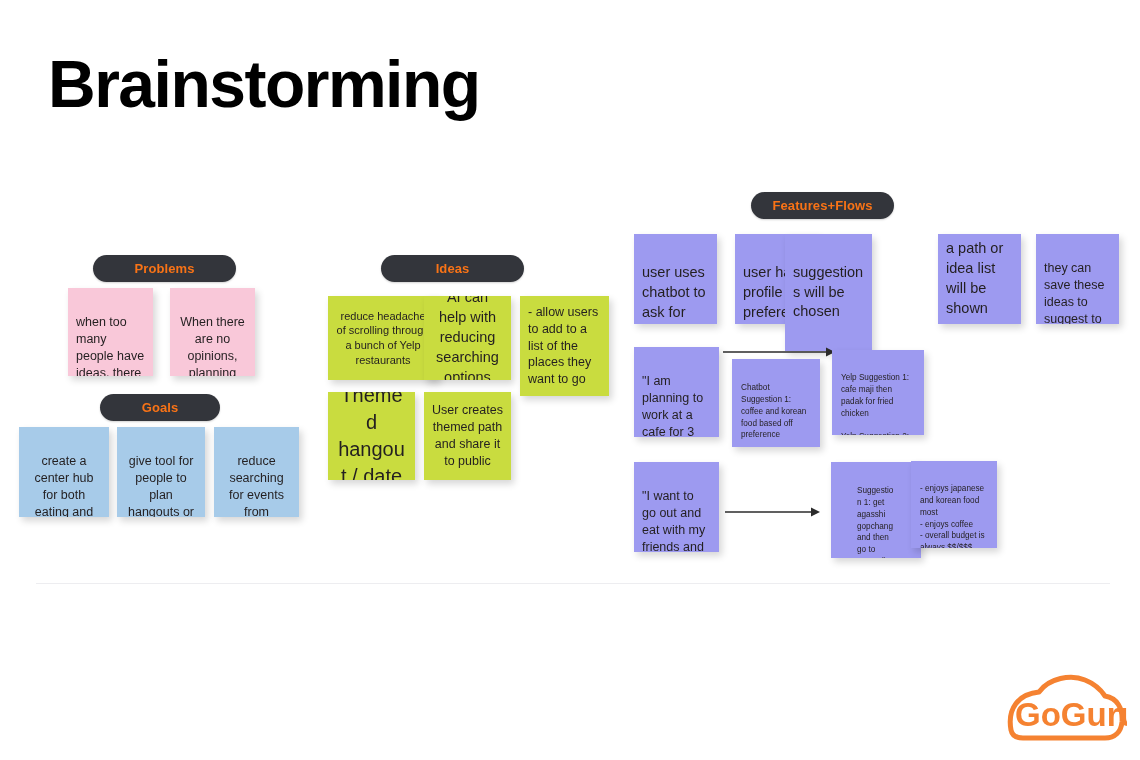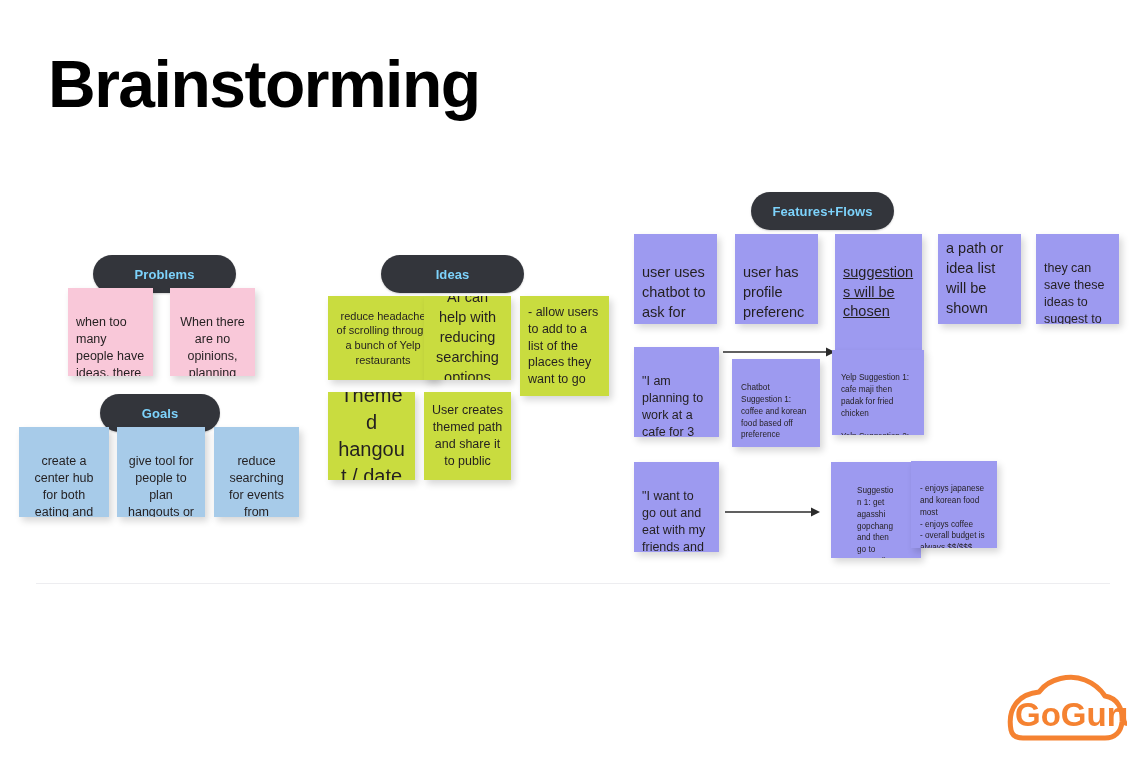--- a/index.html
+++ b/index.html
@@ -26,28 +26,28 @@
     font-weight: bold;
     letter-spacing: -1.5px;
     color: #000000;
     line-height: 1.05;
   }
 
   
   .pill {
     position: absolute;
     background: #33353b;
-    color: #7dd3fc;
+    color: #f97316;
     border-radius: 999px;
     font-size: 13px;
     font-weight: bold;
     display: flex;
     align-items: center;
     justify-content: center;
-    height: 38px;
+    height: 27px;
     letter-spacing: 0.1px;
     box-shadow: 0 1px 2px rgba(0,0,0,0.18);
   }
 
   
   .note {
     position: absolute;
     box-sizing: border-box;
     padding: 9px 8px;
     font-size: 12.5px;
@@ -152,21 +152,21 @@
 <div class="pill" style="left:751px; top:192px; width:143px;">Features+Flows</div>
 
 <div class="note purple l fs-lg" style="left:634px; top:234px; width:83px; height:90px;">
   <span class="txt">user uses chatbot to ask for suggestions</span>
 </div>
 
 <div class="note purple l fs-lg" style="left:735px; top:234px; width:83px; height:90px;">
   <span class="txt">user has profile preferences already</span>
 </div>
 
-<div class="note purple l vc fs-lg" style="left:835px; top:234px; width:87px; height:117px;text-decoration:underline;">
+<div class="note purple l vc fs-lg" style="left:785px; top:234px; width:87px; height:117px;">
   <span class="txt">suggestions will be chosen</span>
 </div>
 
 <div class="note purple l vc fs-lg" style="left:938px; top:234px; width:83px; height:90px;">
   <span class="txt">a path or idea list will be shown</span>
 </div>
 
 <div class="note purple l fs-md" style="left:1036px; top:234px; width:83px; height:90px;">
   <span class="txt">they can save these ideas to suggest to their friend</span>
 </div>

